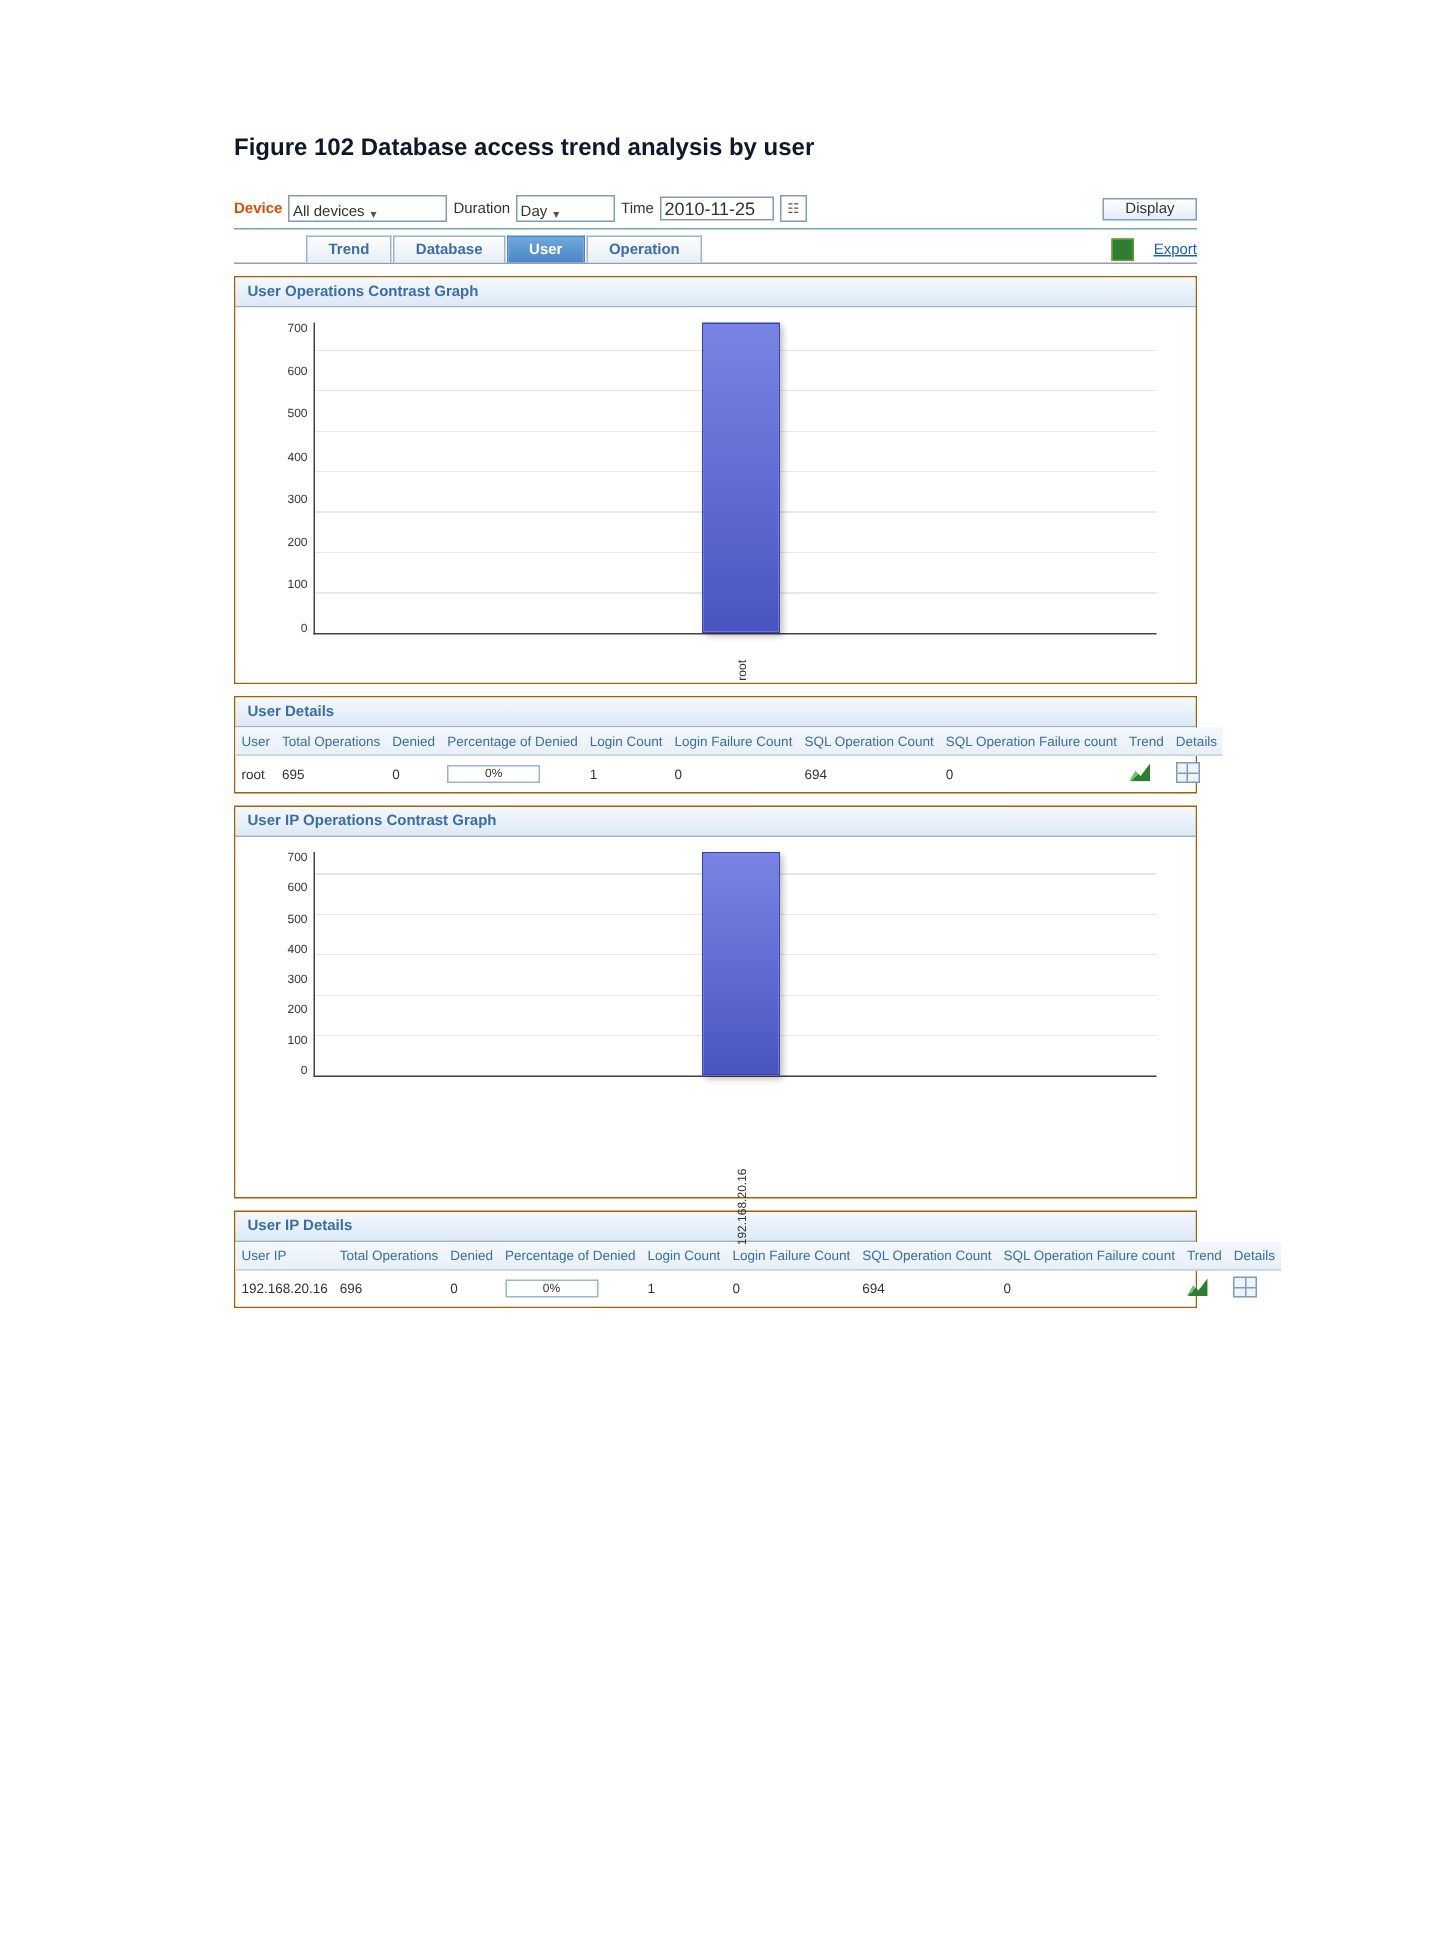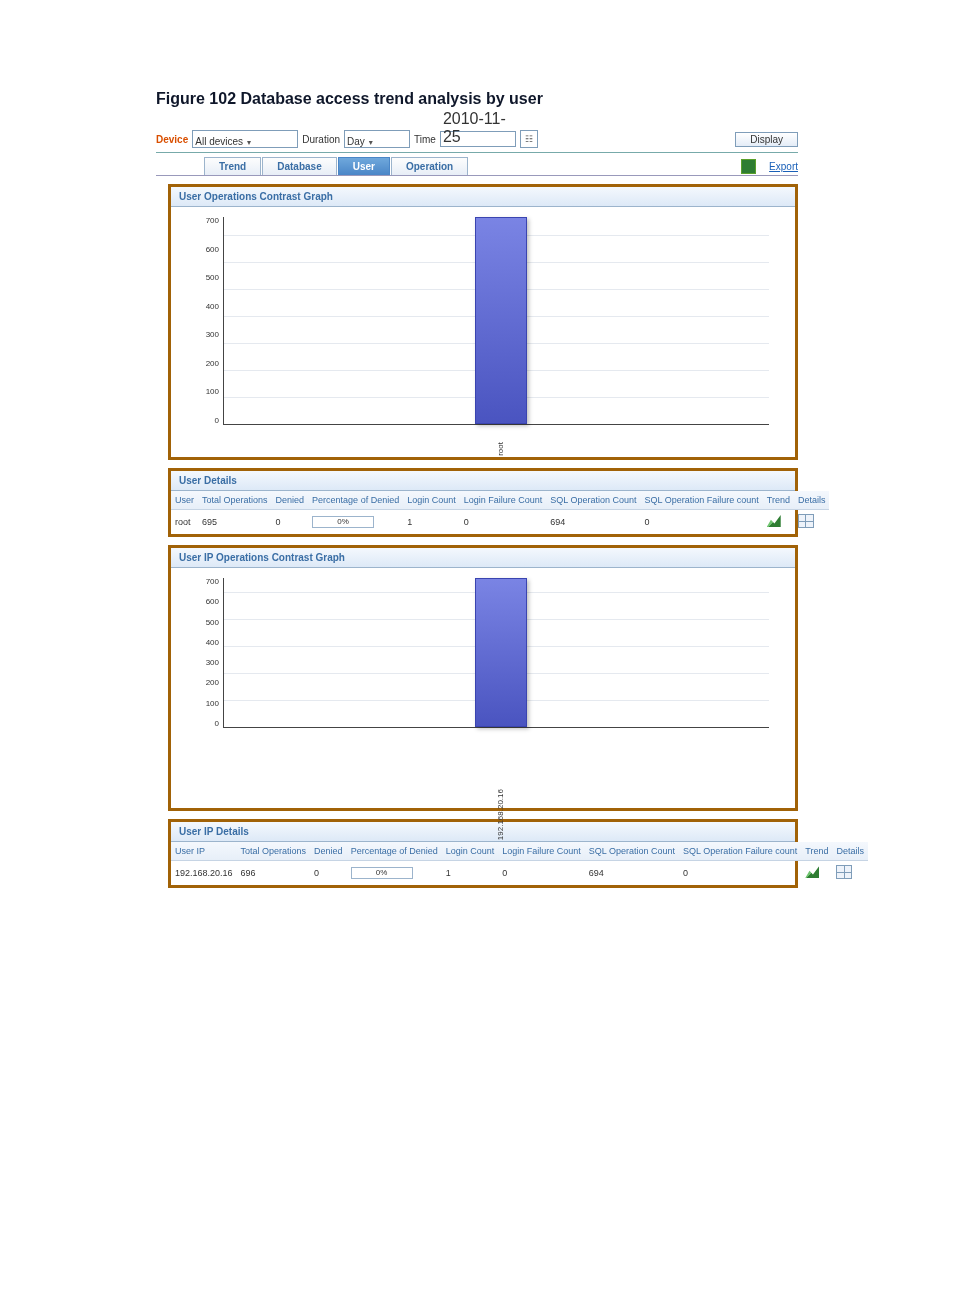--- a/index.html
+++ b/index.html
@@ -50,21 +50,21 @@
     padding: 0 2px;
     display: inline-flex;
     align-items: flex-end;
   }
   .select .chev {
     margin-left: 4px;
     font-size: 8px;
     color: #555;
   }
   .txt {
-    font-size: 16px;
+    font-size: 12px;
     height: 14px;
     border: 1px solid #7f9db9;
     background: #fff;
     padding: 0 2px;
     display: inline-flex;
     align-items: flex-end;
   }
   .cal-icon {
     width: 16px; height: 16px;
     border: 1px solid #7f9db9;
@@ -117,23 +117,22 @@
     gap: 13px;
   }
   .export-link .xls {
     width: 13px; height: 13px;
     background: #2e7d32;
     display: inline-block; border: 1px solid #5aa02b;
   }
 
   
   .panel {
-    border: 3px solid #a16207;
+    border: 1px solid #a16207;
     margin-top: 8px;
-    margin-left: 12px;
   }
   .panel-head {
     background: linear-gradient(#f4f8fd,#dde9f7);
     border-bottom: 1px solid #9cb4cc;
     padding: 4px 8px;
     font-size: 10px;
     font-weight: bold;
     color: #3a6ea5;
   }
   .panel-body {

